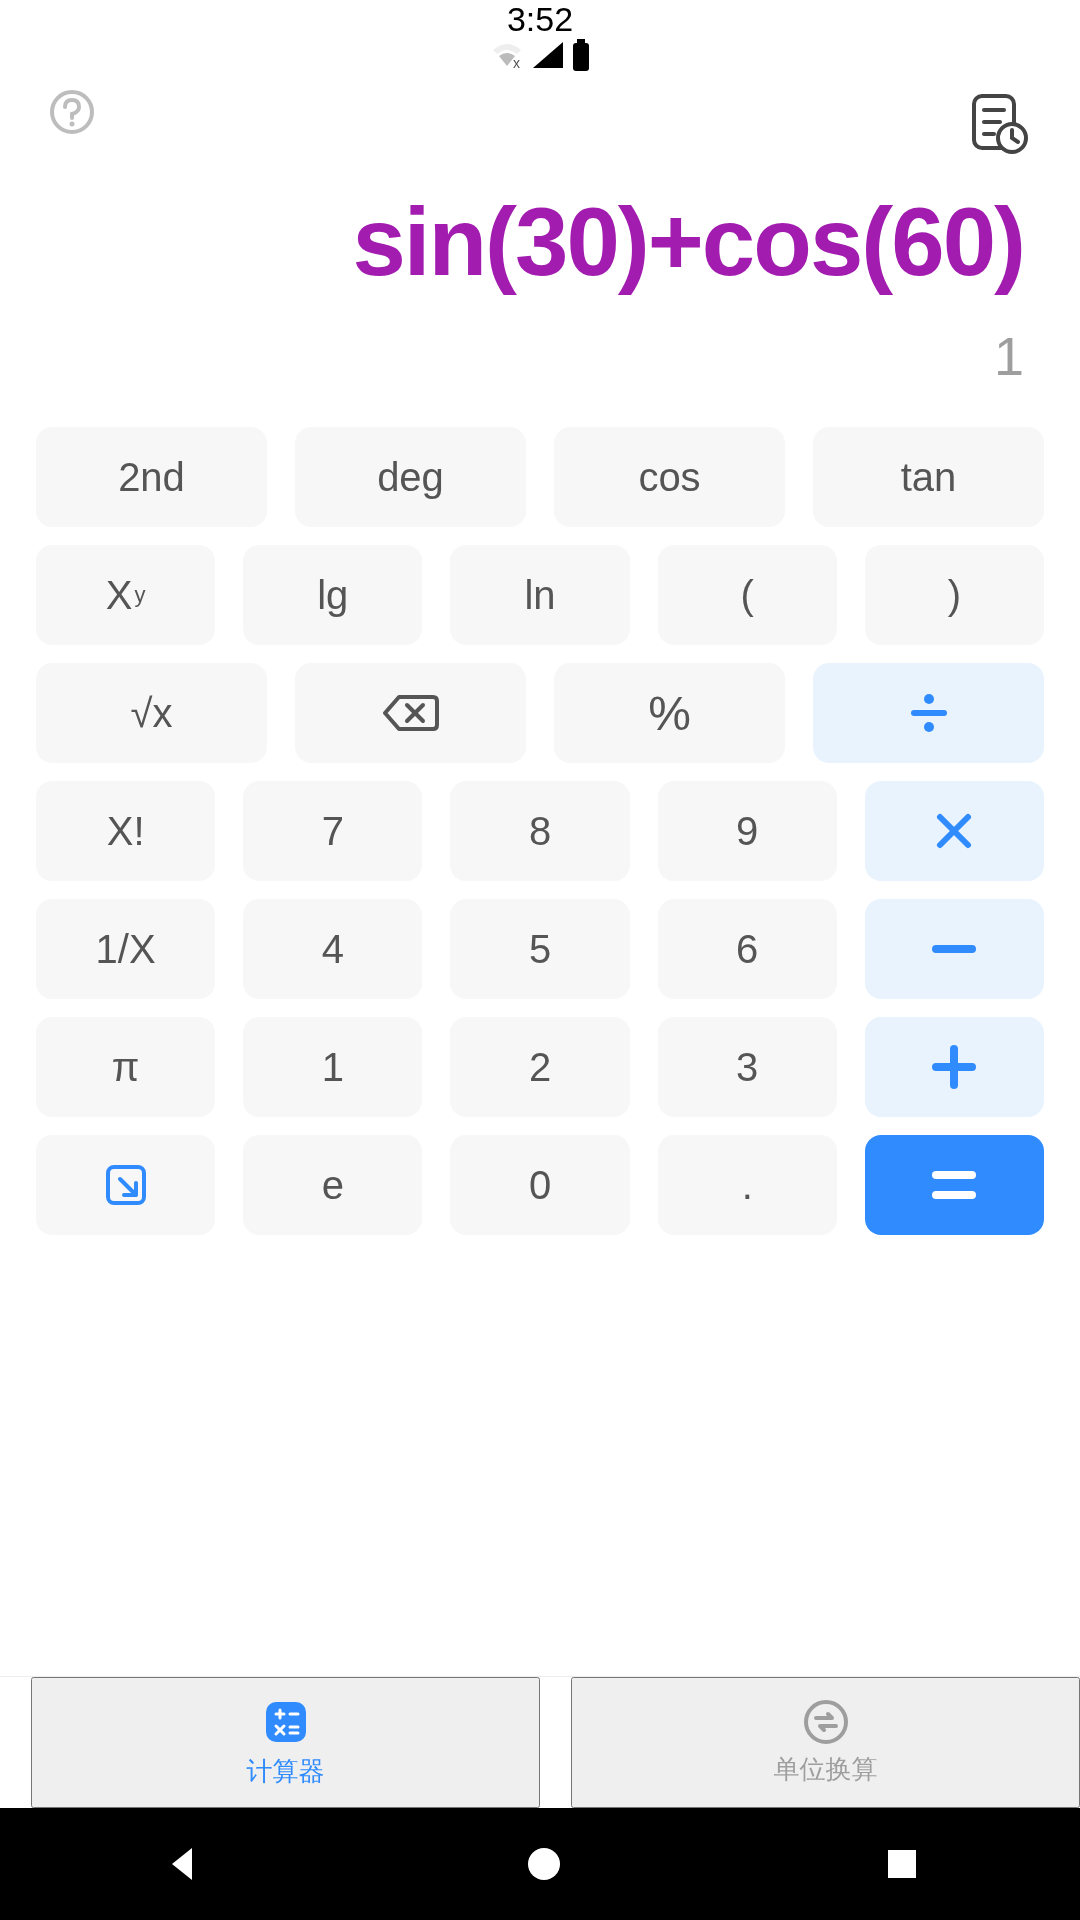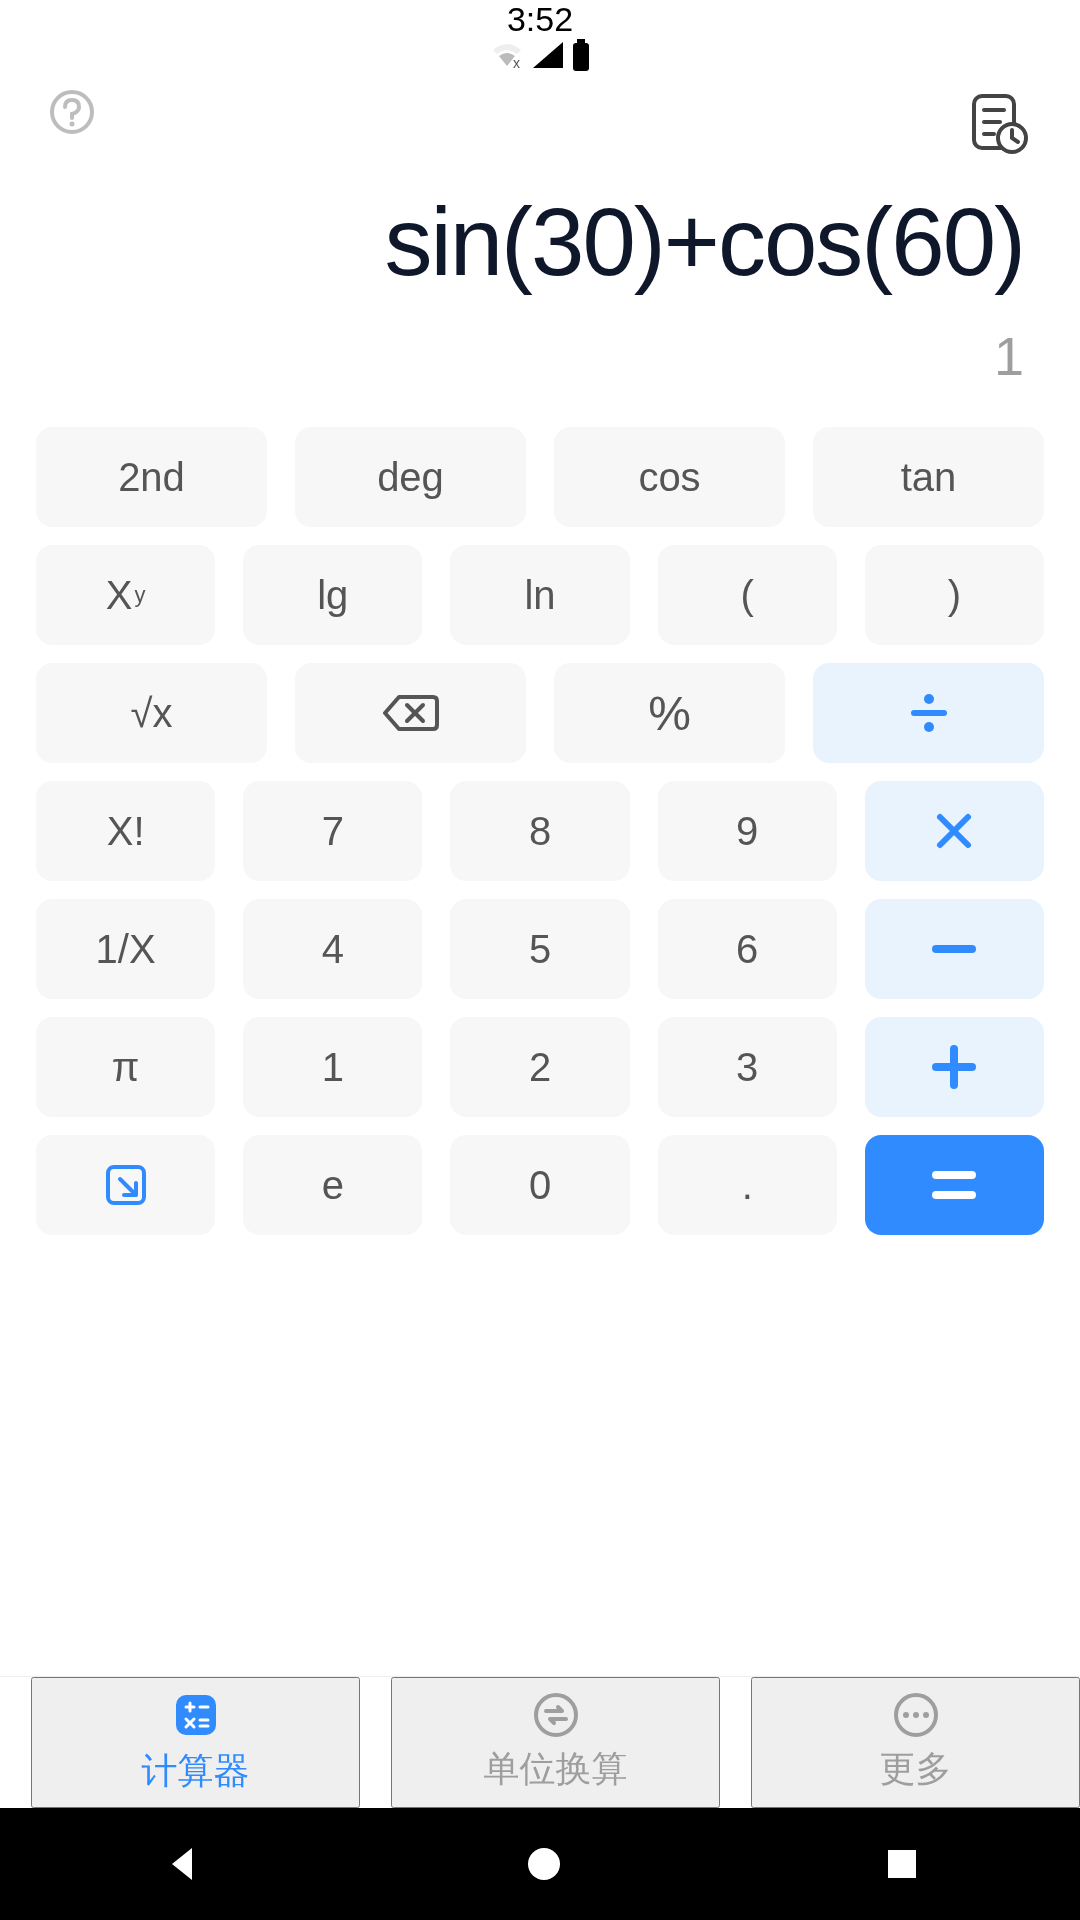--- a/index.html
+++ b/index.html
@@ -5,33 +5,33 @@
 * { margin: 0; padding: 0; box-sizing: border-box; -webkit-tap-highlight-color: transparent; }
 html, body { width: 1080px; height: 1920px; overflow: hidden; background: #fff; font-family: -apple-system, Helvetica, Arial, sans-serif; }
 .statusbar { height: 64px; width: 100%; display: flex; align-items: center; justify-content: space-between; padding: 0 24px; font-size: 34px; color: #000; flex-direction: column; }
 .status-right { display: flex; align-items: center; gap: 6px; }
 .status-right svg { display: block; }
 
 .header { height: 120px; display: flex; align-items: flex-start; justify-content: space-between; padding: 24px 48px 0 48px; }
 .icon-btn { background: none; border: none; padding: 0; }
 
 .display { padding: 0 56px 40px 56px; text-align: right; }
-.expr { font-size: 96px; color: #0f172a; font-weight: 400; letter-spacing: -2px; line-height: 1.2; }
+.expr { font-size: 96px; color: #a21caf; font-weight: 700; letter-spacing: -2px; line-height: 1.2; }
 .result { font-size: 54px; color: #9E9E9E; margin-top: 26px; }
 
 .keypad { padding: 0 36px; }
 .row { display: flex; gap: 28px; margin-bottom: 18px; }
 .key { flex: 1; height: 100px; border: none; border-radius: 16px; background: #F7F7F7; color: #555; font-size: 40px; display: flex; align-items: center; justify-content: center; font-family: inherit; }
 .key.op { background: #E8F3FE; color: #2F8BFE; font-size: 56px; font-weight: 300; }
 .key.eq { background: #2F8BFE; color: #fff; font-size: 56px; }
 .key sup { font-size: 22px; vertical-align: super; margin-left: 2px; }
 .key.collapse svg { display:block; }
 
 .navbar { position: absolute; left:0; right:0; bottom: 112px; height: 132px; border-top: 1px solid #eee; background:#fff; display:flex; }
-.nav-item { flex:1; display:flex; flex-direction:column; align-items:center; justify-content:center; gap:6px; color:#9E9E9E; font-size:36px;margin-left:31px; }
+.nav-item { flex:1; display:flex; flex-direction:column; align-items:center; justify-content:center; gap:6px; color:#9E9E9E; font-size:26px;margin-left:31px; }
 .nav-item.active { color:#2F8BFE; }
 .nav-item svg { display:block; }
 
 .sysnav { position:absolute; bottom:0; left:0; right:0; height:112px; background:#000; display:flex; align-items:center; justify-content:space-around; }
 .sysnav svg { display:block; }
 </style>
 </head>
 <body>
 
 <div class="statusbar">
@@ -177,29 +177,20 @@
       </svg>
     <span>计算器</span>
   </button>
   <button class="nav-item">
     <svg width="48" height="48" viewBox="0 0 48 48">
         <circle cx="24" cy="24" r="20" fill="none" stroke="#9E9E9E" stroke-width="4"></circle>
         <path d="M14 20 L30 20 L26 16 M34 28 L18 28 L22 32" fill="none" stroke="#9E9E9E" stroke-width="4" stroke-linecap="round" stroke-linejoin="round"></path>
       </svg>
     <span>单位换算</span>
   </button>
-  <button class="nav-item">
-    <svg width="48" height="48" viewBox="0 0 48 48">
-        <circle cx="24" cy="24" r="20" fill="none" stroke="#9E9E9E" stroke-width="4"></circle>
-        <circle cx="14" cy="24" r="3" fill="#9E9E9E"></circle>
-        <circle cx="24" cy="24" r="3" fill="#9E9E9E"></circle>
-        <circle cx="34" cy="24" r="3" fill="#9E9E9E"></circle>
-      </svg>
-    <span>更多</span>
-  </button>
 </div>
 
 <div class="sysnav">
   <button class="icon-btn">
     <svg width="44" height="44" viewBox="0 0 44 44">
         <path d="M32 6 L12 22 L32 38 Z" fill="#fff"></path>
       </svg>
   </button>
   <button class="icon-btn">
     <svg width="40" height="40" viewBox="0 0 40 40">

